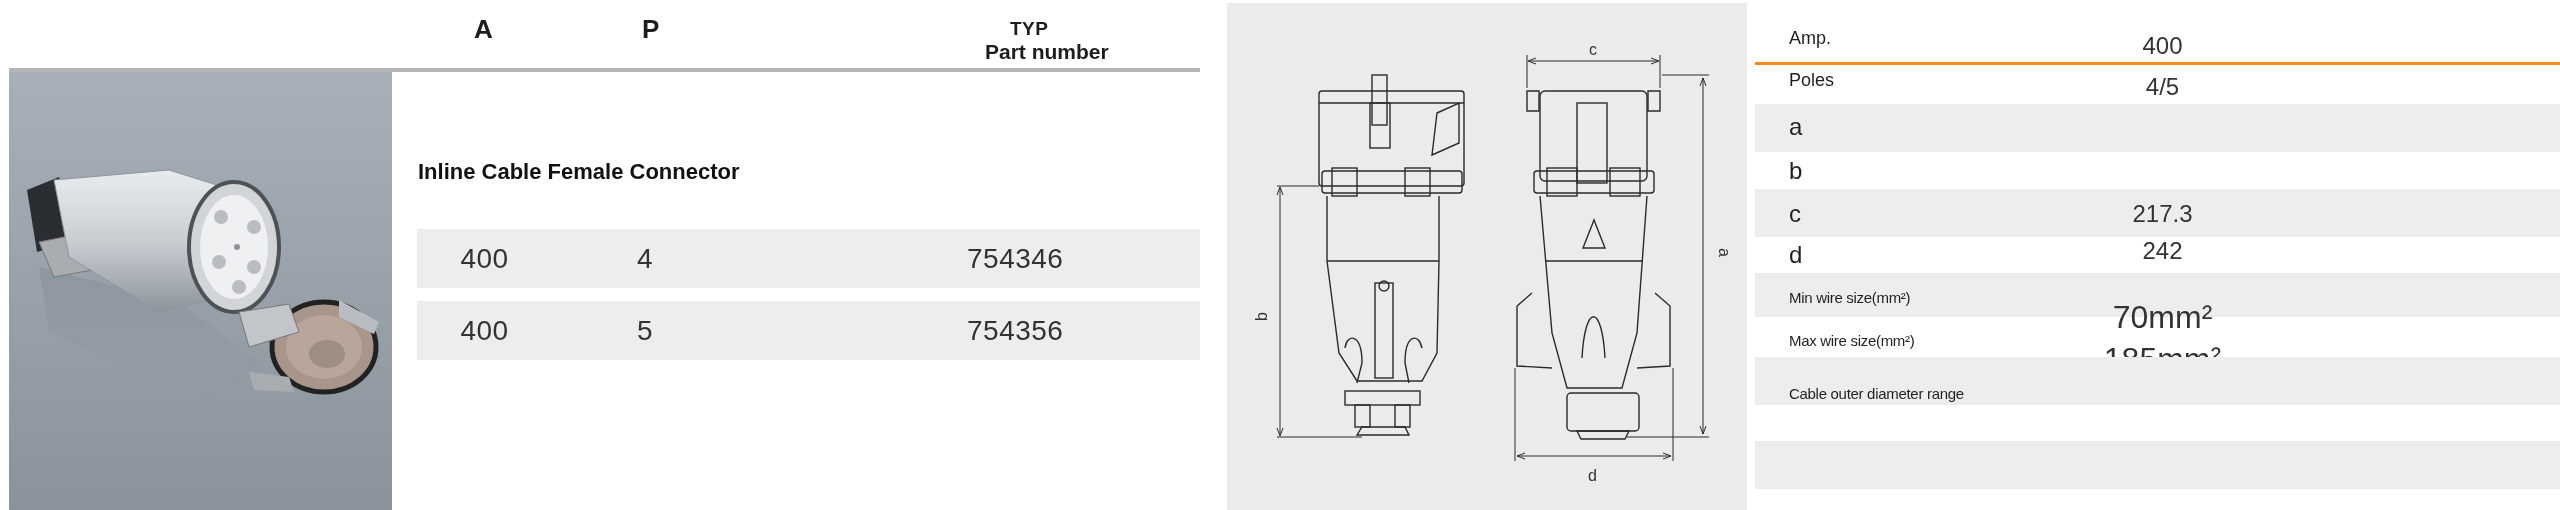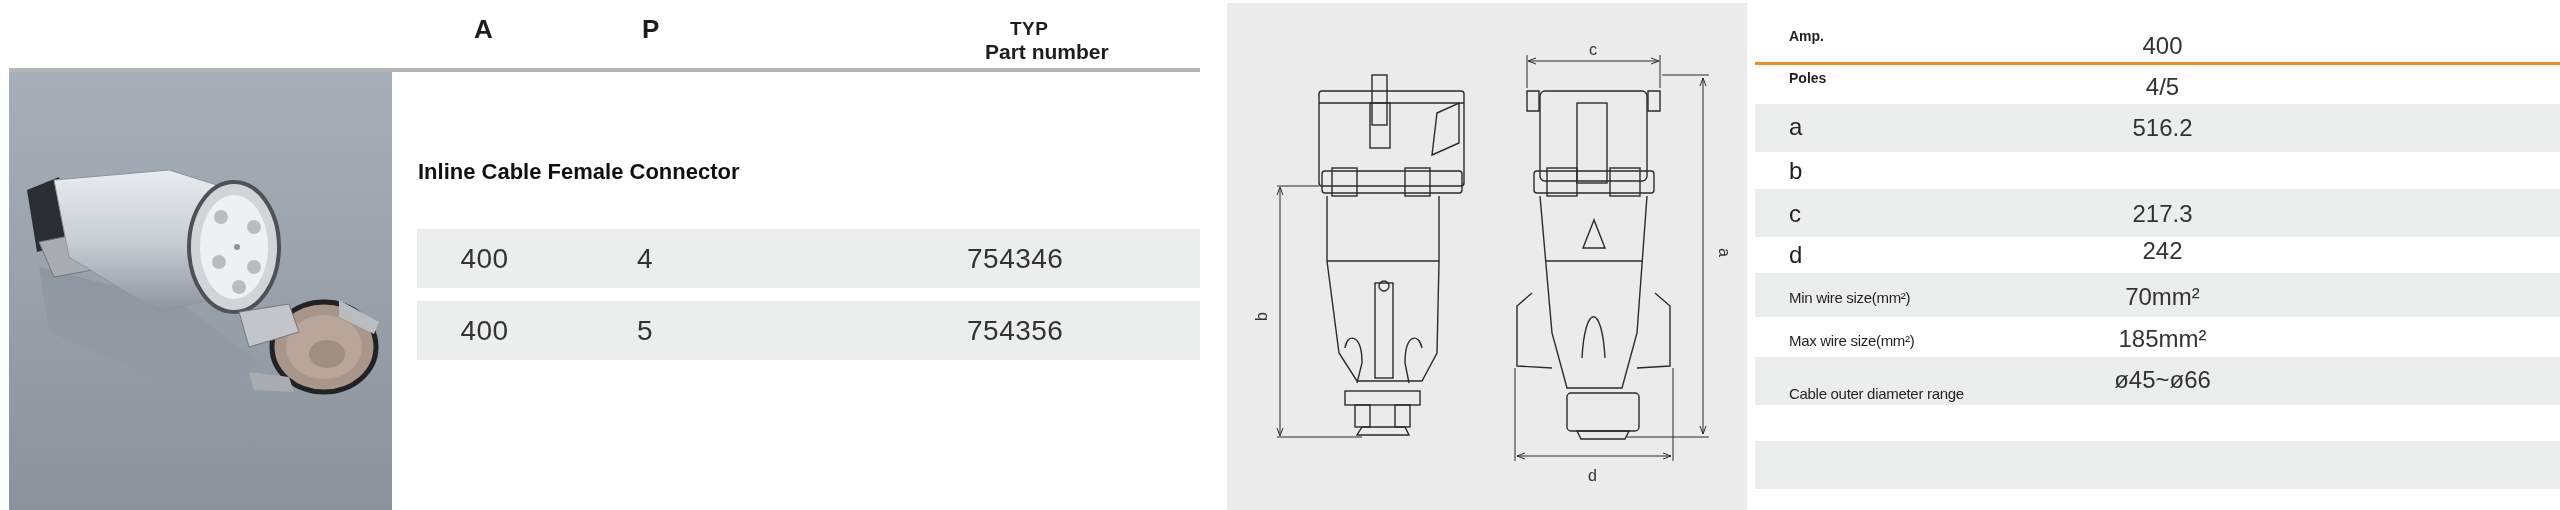--- a/index.html
+++ b/index.html
@@ -40,25 +40,25 @@
   
   .drawing { left: 1227px; top: 3px; width: 520px; height: 507px; background: #eaebea; }
   .drawing svg { position: absolute; left: 0; top: 0; }
 
   
   .spec { left: 1755px; top: 0; width: 805px; height: 510px; }
   .spec-row { position: absolute; left: 0; width: 805px; }
   .spec-row.stripe { background: #eceeed; }
   .spec-label { position: absolute; left: 34px; color: #231f20; }
   .spec-val { position: absolute; left: 0; width: 805px; text-align: center; padding-left: 10px; box-sizing: border-box; color: #333; }
-  .lbl-bold { font-weight: bold; font-size: 14px; }
+  .lbl-bold { font-weight: normal; font-size: 18px; }
   .lbl-norm { font-size: 24px; }
   .lbl-small { font-size: 15px; letter-spacing: -0.3px; }
   .val-norm { font-size: 24px; }
-  .val-big { font-size: 24px; }
+  .val-big { font-size: 32px; margin-top: 16px; }
   .orange-rule { left: 1755px; top: 62px; width: 805px; height: 3px; background: #f58a1f; }
 </style>
 </head>
 <body>
 
 <div class="abs hdr hdr-a">A</div>
 <div class="abs hdr hdr-p">P</div>
 <div class="abs hdr hdr-typ">TYP</div>
 <div class="abs hdr hdr-part">Part number</div>
 <div class="abs rule-gray"></div>
@@ -193,21 +193,20 @@
   <div class="spec-row" style="top:22px;height:40px;">
     <span class="spec-label lbl-bold" style="top:6px;">Amp.</span>
     <span class="spec-val val-norm" style="top:10px;">400</span>
   </div>
   <div class="spec-row" style="top:65px;height:56px;">
     <span class="spec-label lbl-bold" style="top:5px;">Poles</span>
     <span class="spec-val val-norm" style="top:8px;">4/5</span>
   </div>
   <div class="spec-row stripe" style="top:104px;height:48px;">
     <span class="spec-label lbl-norm" style="top:9px;">a</span>
-    <span class="spec-val val-norm" style="top:10px;">516.2</span>
   </div>
   <div class="spec-row" style="top:152px;height:37px;">
     <span class="spec-label lbl-norm" style="top:5px;">b</span>
   </div>
   <div class="spec-row stripe" style="top:189px;height:48px;">
     <span class="spec-label lbl-norm" style="top:11px;">c</span>
     <span class="spec-val val-norm" style="top:11px;">217.3</span>
   </div>
   <div class="spec-row" style="top:237px;height:36px;">
     <span class="spec-label lbl-norm" style="top:4px;">d</span>
@@ -216,21 +215,20 @@
   <div class="spec-row stripe" style="top:273px;height:44px;">
     <span class="spec-label lbl-small" style="top:16px;">Min wire size(mm²)</span>
     <span class="spec-val val-big" style="top:10px;">70mm²</span>
   </div>
   <div class="spec-row" style="top:320px;height:37px;">
     <span class="spec-label lbl-small" style="top:12px;">Max wire size(mm²)</span>
     <span class="spec-val val-big" style="top:5px;">185mm²</span>
   </div>
   <div class="spec-row stripe" style="top:357px;height:48px;">
     <span class="spec-label lbl-small" style="top:28px;">Cable outer diameter range</span>
-    <span class="spec-val val-big" style="top:9px;">ø45~ø66</span>
   </div>
   <div class="spec-row" style="top:405px;height:36px;">
     <span class="spec-label lbl-norm"></span>
     <span class="spec-val val-norm"></span>
   </div>
   <div class="spec-row stripe" style="top:441px;height:48px;">
     <span class="spec-label lbl-norm"></span>
     <span class="spec-val val-norm"></span>
   </div>
 </div>

